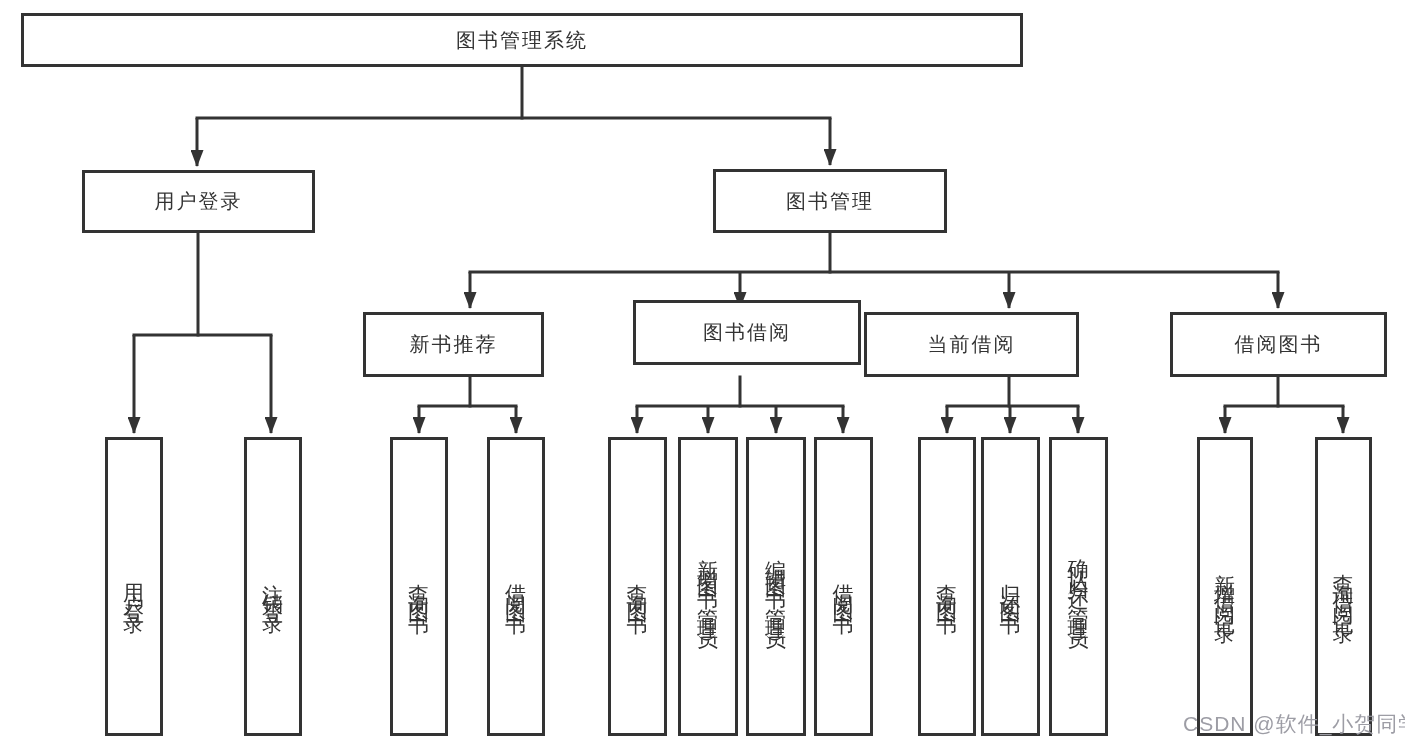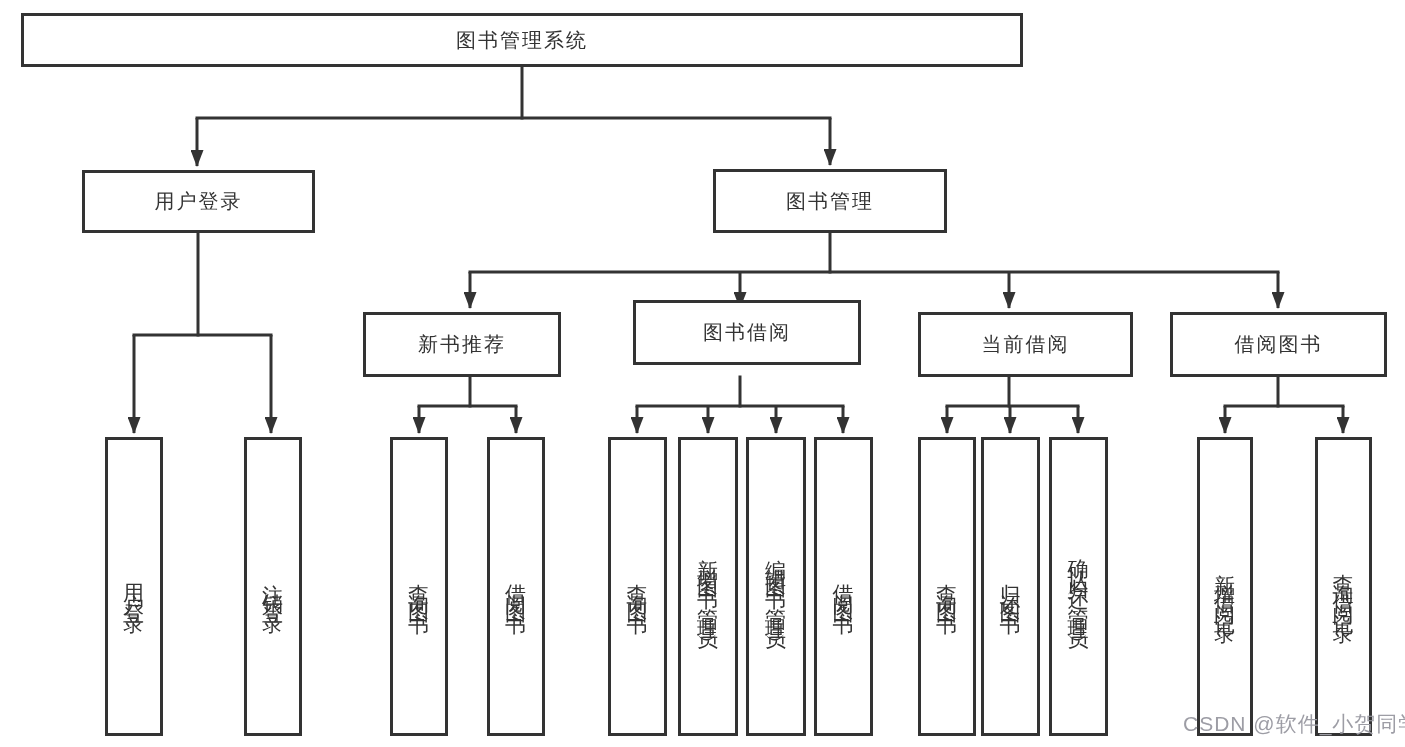--- a/index.html
+++ b/index.html
@@ -82,27 +82,27 @@
     <span>图书管理系统</span>
   </div>
 
   <div class="box hbox" style="left:82px;top:170px;width:233px;height:63px">
     <span>用户登录</span>
   </div>
   <div class="box hbox" style="left:713px;top:169px;width:234px;height:64px">
     <span>图书管理</span>
   </div>
 
-  <div class="box hbox" style="left:363px;top:312px;width:198px;height:65px">
+  <div class="box hbox" style="left:363px;top:312px;width:181px;height:65px">
     <span>新书推荐</span>
   </div>
   <div class="box hbox" style="left:633px;top:300px;width:228px;height:65px">
     <span>图书借阅</span>
   </div>
-  <div class="box hbox" style="left:918px;top:312px;width:215px;height:65px">
+  <div class="box hbox" style="left:864px;top:312px;width:215px;height:65px">
     <span>当前借阅</span>
   </div>
   <div class="box hbox" style="left:1170px;top:312px;width:217px;height:65px">
     <span>借阅图书</span>
   </div>
 
   <div class="box leaf" style="left:105px;width:58px">
     <span>用户登录</span>
   </div>
   <div class="box leaf" style="left:244px;width:58px">

